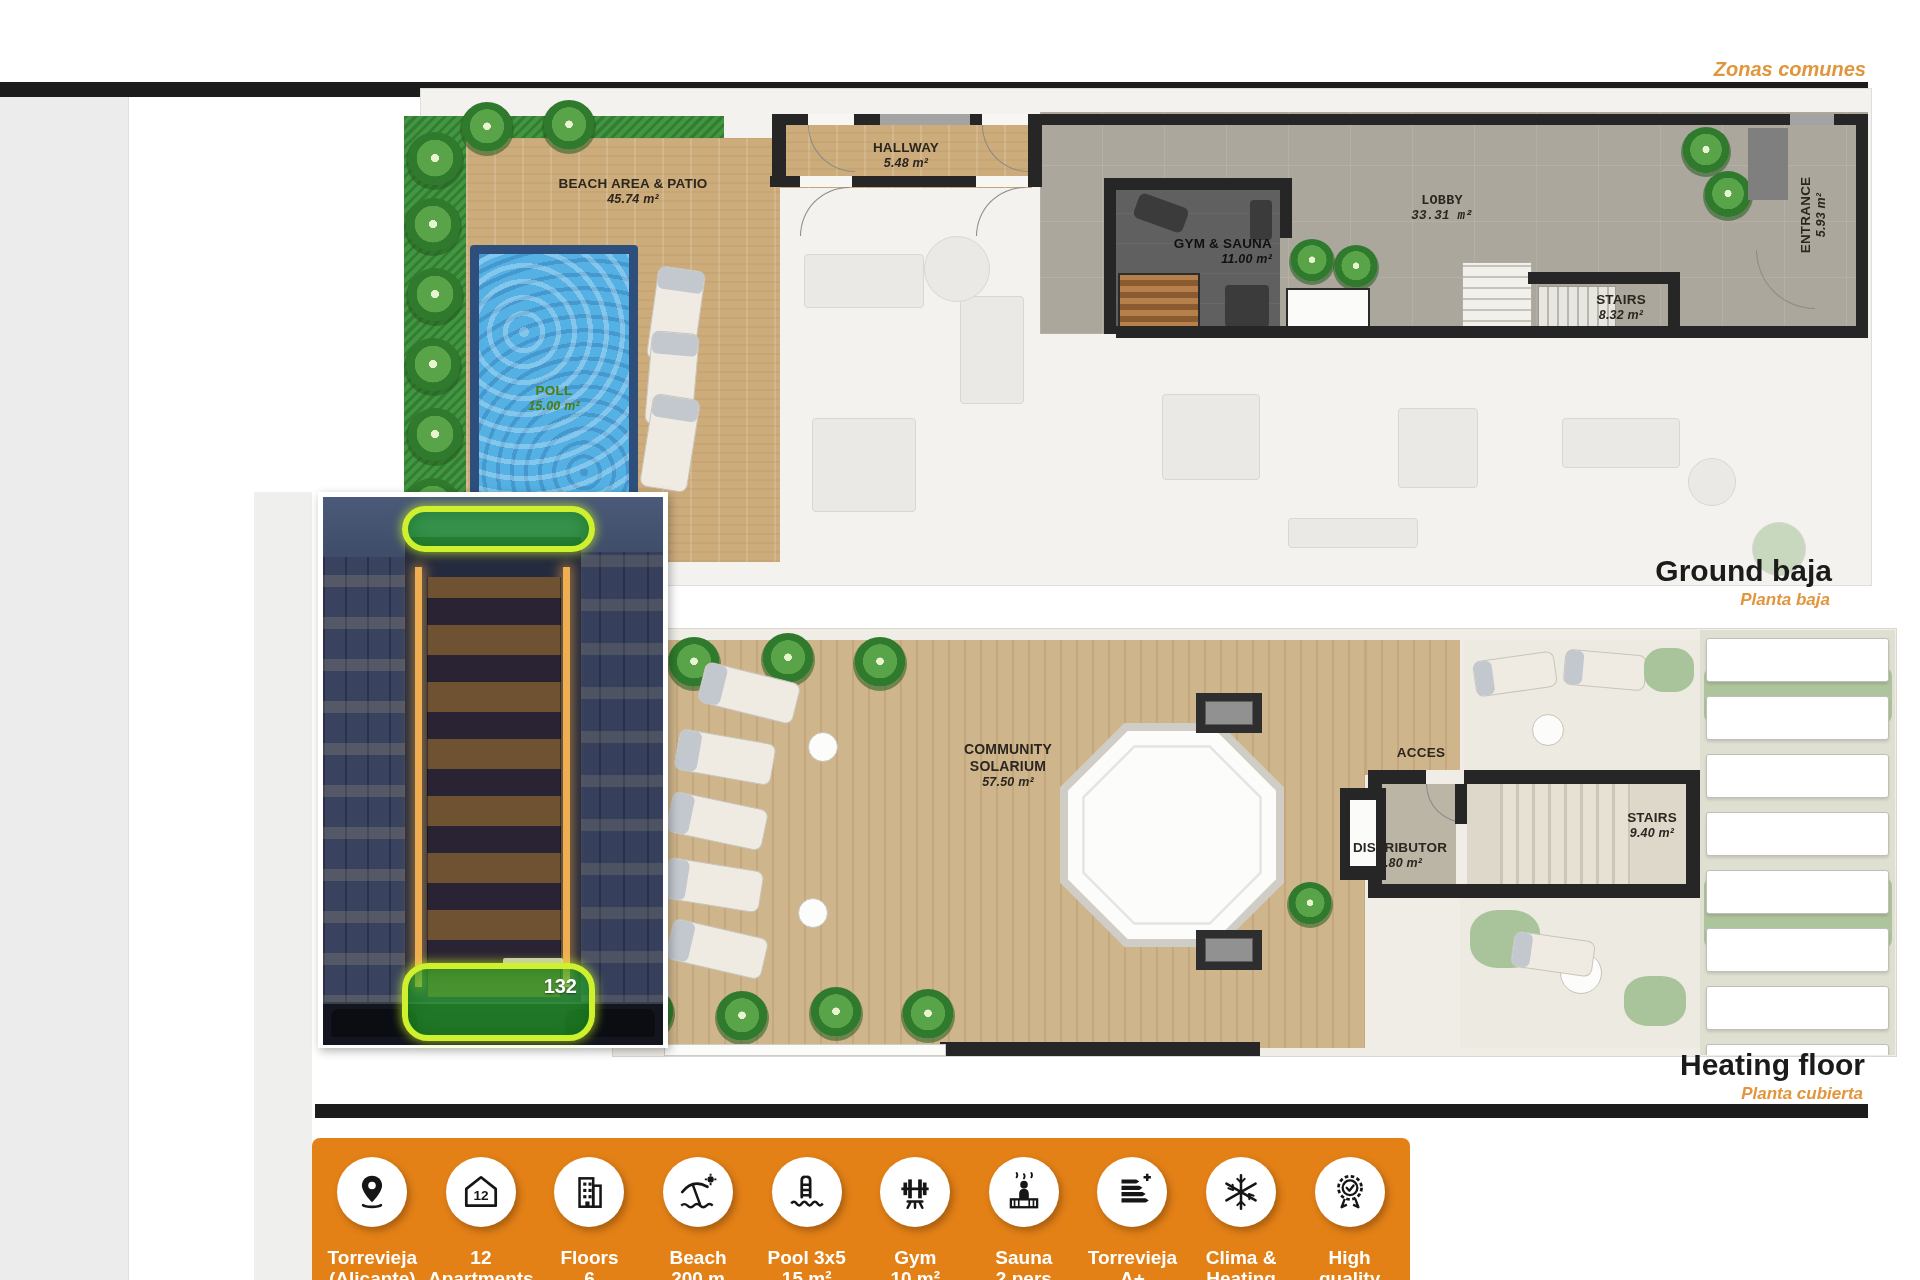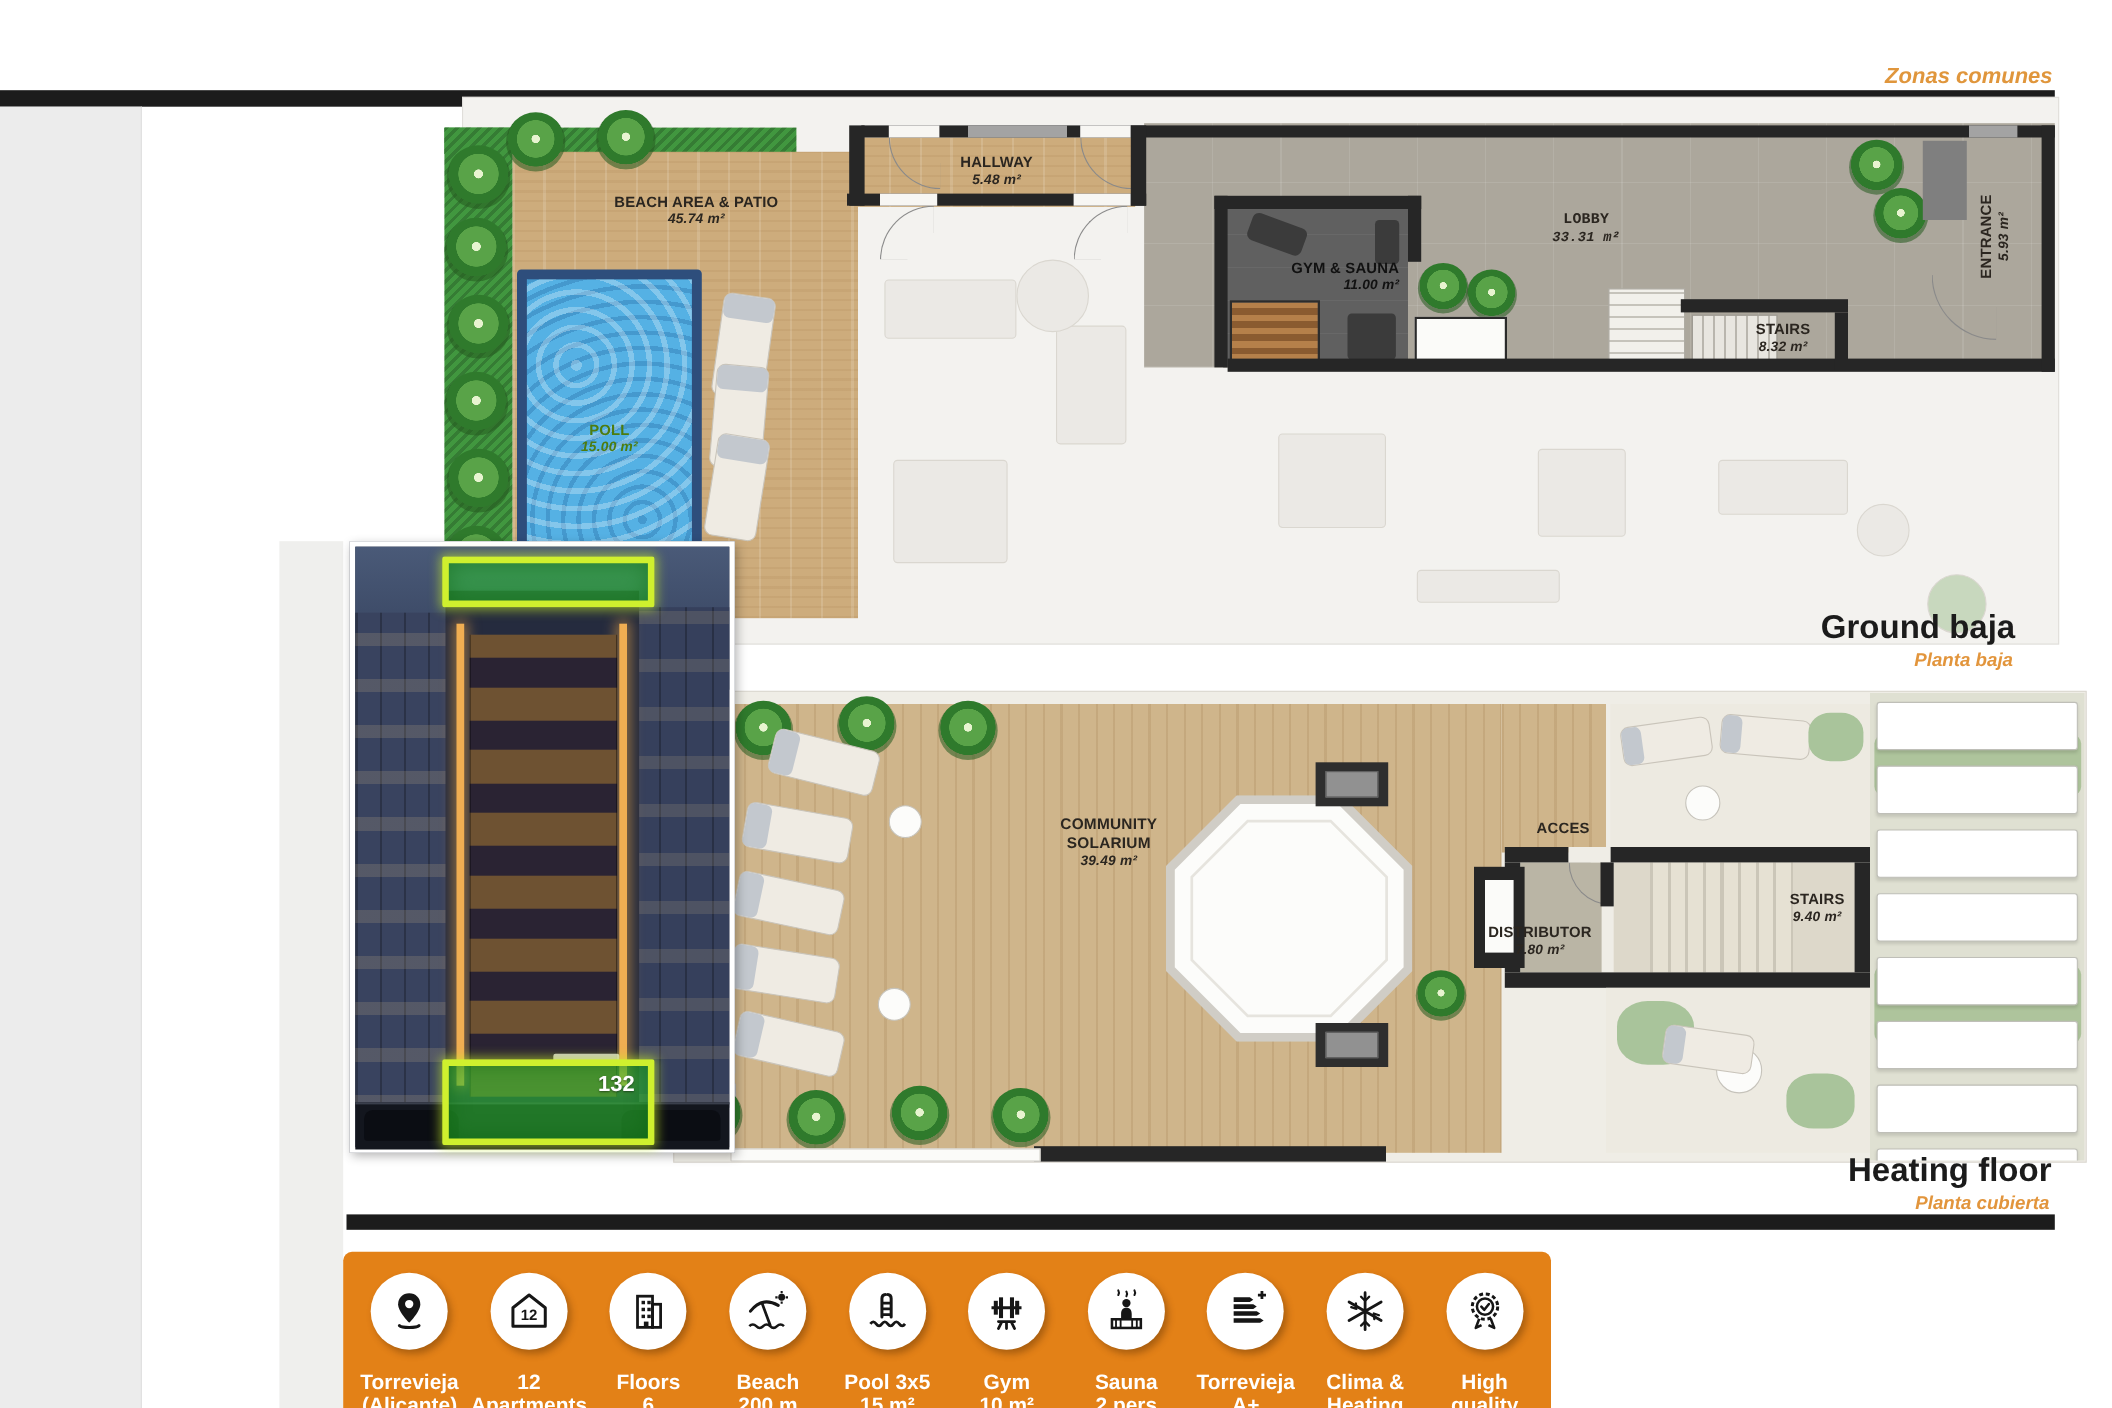--- a/index.html
+++ b/index.html
@@ -29,21 +29,21 @@
   .ghc{border-radius:50%;}
   .lounger{position:absolute;background:#EFEBE3;border:1px solid #C9C4BA;border-radius:8px;}
   .lounger .pil{position:absolute;left:0;top:0;background:#C3C8CE;border-radius:6px;}
   .arcBL{position:absolute;border-left:1.6px solid #8a8a8a;border-bottom:1.6px solid #8a8a8a;border-radius:0 0 0 100%;}
   .arcTL{position:absolute;border-left:1.6px solid #8a8a8a;border-top:1.6px solid #8a8a8a;border-radius:100% 0 0 0;}
   
   .cap{position:absolute;font-size:30px;font-weight:800;color:#1b1b1b;}
   .cap-es{position:absolute;font-size:17px;font-style:italic;font-weight:700;color:#E2953C;}
   
   .photo{position:absolute;left:318px;top:492px;width:340px;height:546px;background:#232B3E;border:5px solid #fff;box-shadow:2px 3px 9px rgba(0,0,0,.3);}
-  .hl{position:absolute;background:rgba(46,200,50,.55);border:6px solid #CFF02E;border-radius:2px;box-shadow:0 0 10px 2px rgba(200,240,40,.6),inset 0 0 20px rgba(0,90,0,.4);}
+  .hl{position:absolute;background:rgba(46,200,50,.55);border:6px solid #CFF02E;border-radius:26px;box-shadow:0 0 10px 2px rgba(200,240,40,.6),inset 0 0 20px rgba(0,90,0,.4);}
   .hlnum{position:absolute;right:12px;top:6px;color:#fff;font-weight:800;font-size:20px;text-shadow:0 1px 2px rgba(0,0,0,.5);}
   
   .orange{position:absolute;left:312px;top:1138px;width:1098px;height:160px;background:#E38117;border-radius:8px 8px 0 0;}
   .feat{position:absolute;left:318px;top:1138px;width:1086px;display:flex;}
   .fitem{width:108.6px;display:flex;flex-direction:column;align-items:center;}
   .fcircle{margin-top:19px;width:70px;height:70px;border-radius:50%;background:#fff;display:flex;align-items:center;justify-content:center;box-shadow:3px 4px 7px rgba(60,30,0,.35);}
   .flabel{margin-top:20px;text-align:center;color:#fff;font-weight:800;font-size:19px;line-height:21px;}
   .slatcol{position:absolute;display:flex;flex-direction:column;gap:7px;}
   .slatcol .s{height:26px;background:#fff;border:1px solid #B5B5B5;border-radius:2px;}
   .slabcol{position:absolute;display:flex;flex-direction:column;gap:14px;padding:8px 6px;box-sizing:border-box;overflow:hidden;}
@@ -278,21 +278,21 @@
     <div class="tablec" style="left:948px;top:324px;width:40px;height:40px;"></div>
     <div class="lounger" style="left:900px;top:308px;width:80px;height:34px;transform:rotate(8deg);">
         <div class="pil" style="width:18px;height:34px;"></div>
       </div>
 
     <div class="w" style="left:328px;top:414px;width:320px;height:14px;"></div>
     <div class="a" style="left:52px;top:416px;width:280px;height:10px;background:#FBFBF9;border:1px solid #CFCCC4;"></div>
 
     <div class="lbl" style="left:340px;top:113px;width:112px;font-size:14px;">
       <div>COMMUNITY SOLARIUM</div>
-      <div class="ar">39.49 m²</div>
+      <div class="ar">57.50 m²</div>
     </div>
     <div class="lbl" style="left:759px;top:117px;width:100px;">ACCES</div>
     <div class="lbl" style="left:703px;top:212px;width:170px;">
       <div style="white-space:nowrap;">DISTRIBUTOR</div>
       <div class="ar">7.80 m²</div>
     </div>
     <div class="lbl" style="left:985px;top:182px;width:110px;">
       <div>STAIRS</div>
       <div class="ar">9.40 m²</div>
     </div>

